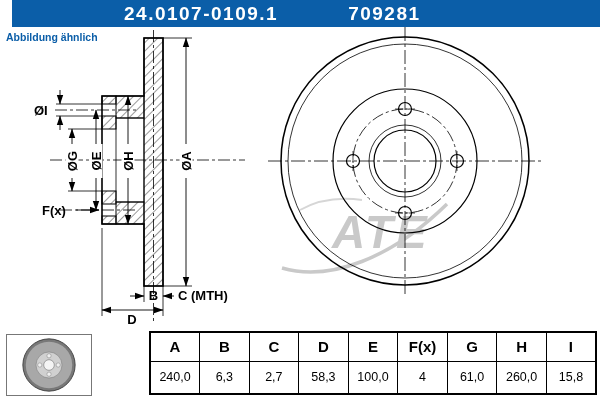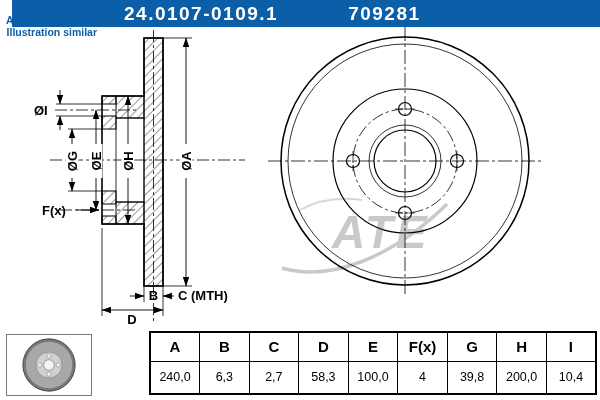--- a/index.html
+++ b/index.html
@@ -6,22 +6,22 @@
   html,body { width:600px; height:400px; background:#fff; overflow:hidden;
               font-family:"Liberation Sans", sans-serif; }
   .page { position:absolute; top:0; left:0; width:600px; height:400px; background:#fff; }
 
   .header { position:absolute; top:0; left:12px; width:600px; height:27px;
             background:#0b5ea8; color:#fff; display:flex; align-items:center;
             font-weight:bold; font-size:19px; letter-spacing:1.5px; }
   .header .pn { margin-left:112px; }
   .header .cn { margin-left:70px; }
 
-  .note { position:absolute; top:14px; left:6px; color:#0b5ea8;
-          font-size:10.5px; font-weight:bold; line-height:12px;text-align:center; }
+  .note { position:absolute; top:31px; left:6px; color:#0b5ea8;
+          font-size:10.5px; font-weight:bold; line-height:12px; }
 
   svg.drawing { position:absolute; top:0; left:0; }
   .dim { font-size:13px; font-weight:bold; fill:#000; font-family:"Liberation Sans",sans-serif; }
 
   table.dims { position:absolute; left:149px; top:331px; width:448px;
                border-collapse:collapse; table-layout:fixed; background:#fff;
                border:2px solid #000; }
   table.dims th, table.dims td { border:1px solid #000; text-align:center; color:#000; }
   table.dims th { font-size:15px; font-weight:bold; height:29px; }
   table.dims td { font-size:12.5px; font-weight:normal; height:33px; }
@@ -33,21 +33,20 @@
 
 <div class="page">
 
   <div class="header">
     <span class="pn">24.0107-0109.1</span>
     <span class="cn">709281</span>
   </div>
 
   <div class="note">
     <div>Abbildung ähnlich</div>
-    <div>Illustration similar</div>
   </div>
 
   <svg class="drawing" width="600" height="400" viewBox="0 0 600 400">
     <defs>
       <pattern id="hatch" width="6" height="6" patternUnits="userSpaceOnUse" patternTransform="rotate(45)">
         <line x1="0" y1="0" x2="0" y2="6" stroke="#000" stroke-width="0.8"></line>
       </pattern>
       <marker id="arr" markerWidth="11" markerHeight="9" refX="9" refY="4" orient="auto-start-reverse" markerUnits="userSpaceOnUse">
         <path d="M0,0.8 L9.5,4 L0,7.2 Z" fill="#000"></path>
       </marker>
@@ -183,20 +182,20 @@
       <th>H</th>
       <th>I</th>
     </tr>
     <tr>
       <td>240,0</td>
       <td>6,3</td>
       <td>2,7</td>
       <td>58,3</td>
       <td>100,0</td>
       <td>4</td>
-      <td>39,8</td>
-      <td>200,0</td>
-      <td>10,4</td>
+      <td>61,0</td>
+      <td>260,0</td>
+      <td>15,8</td>
     </tr>
   </tbody>
     </table>
 
 </div>
 
 </body></html>

